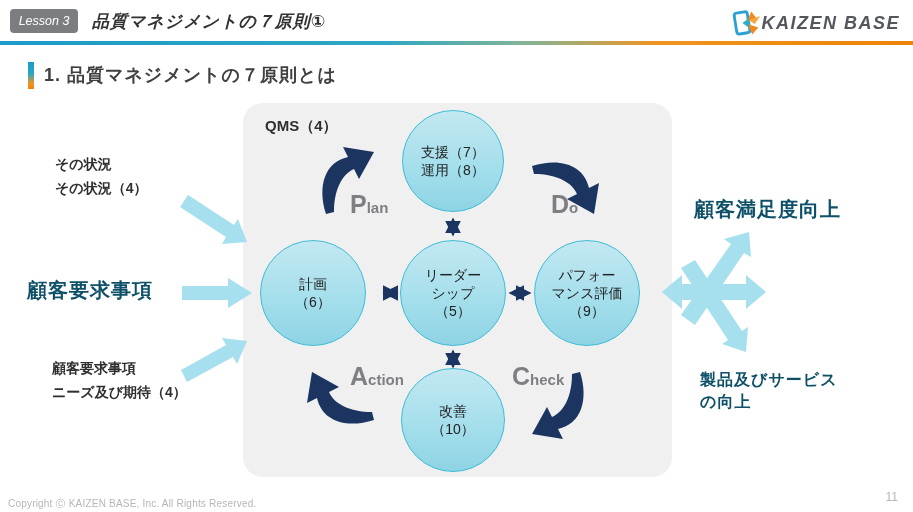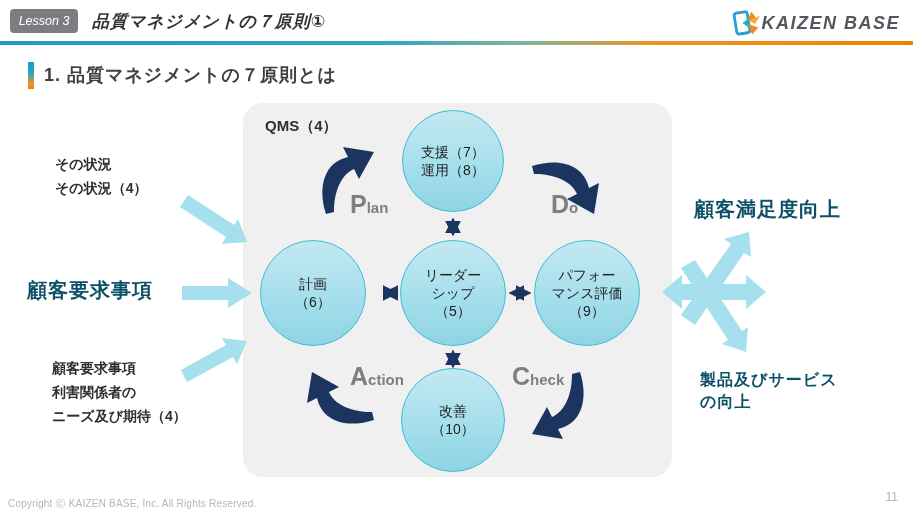--- a/index.html
+++ b/index.html
@@ -144,21 +144,20 @@
     <span class="initial">A</span><span class="rest">ction</span>
   </div>
 
   <div class="small-label" style="left:55px;top:152px;">
     <div>その状況</div>
     <div>その状況（4）</div>
   </div>
   <div class="teal-label customer-req">顧客要求事項</div>
   <div class="small-label" style="left:52px;top:356px;">
     <div>顧客要求事項</div>
-    <div>利害関係者の</div>
     <div>ニーズ及び期待（4）</div>
   </div>
 
   <div class="teal-label satisfaction">顧客満足度向上</div>
   <div class="teal-label products">
     <div>製品及びサービス</div>
     <div>の向上</div>
   </div>
 
   <div class="footer-copy">Copyright Ⓒ  KAIZEN BASE, Inc.  All Rights Reserved.</div>

